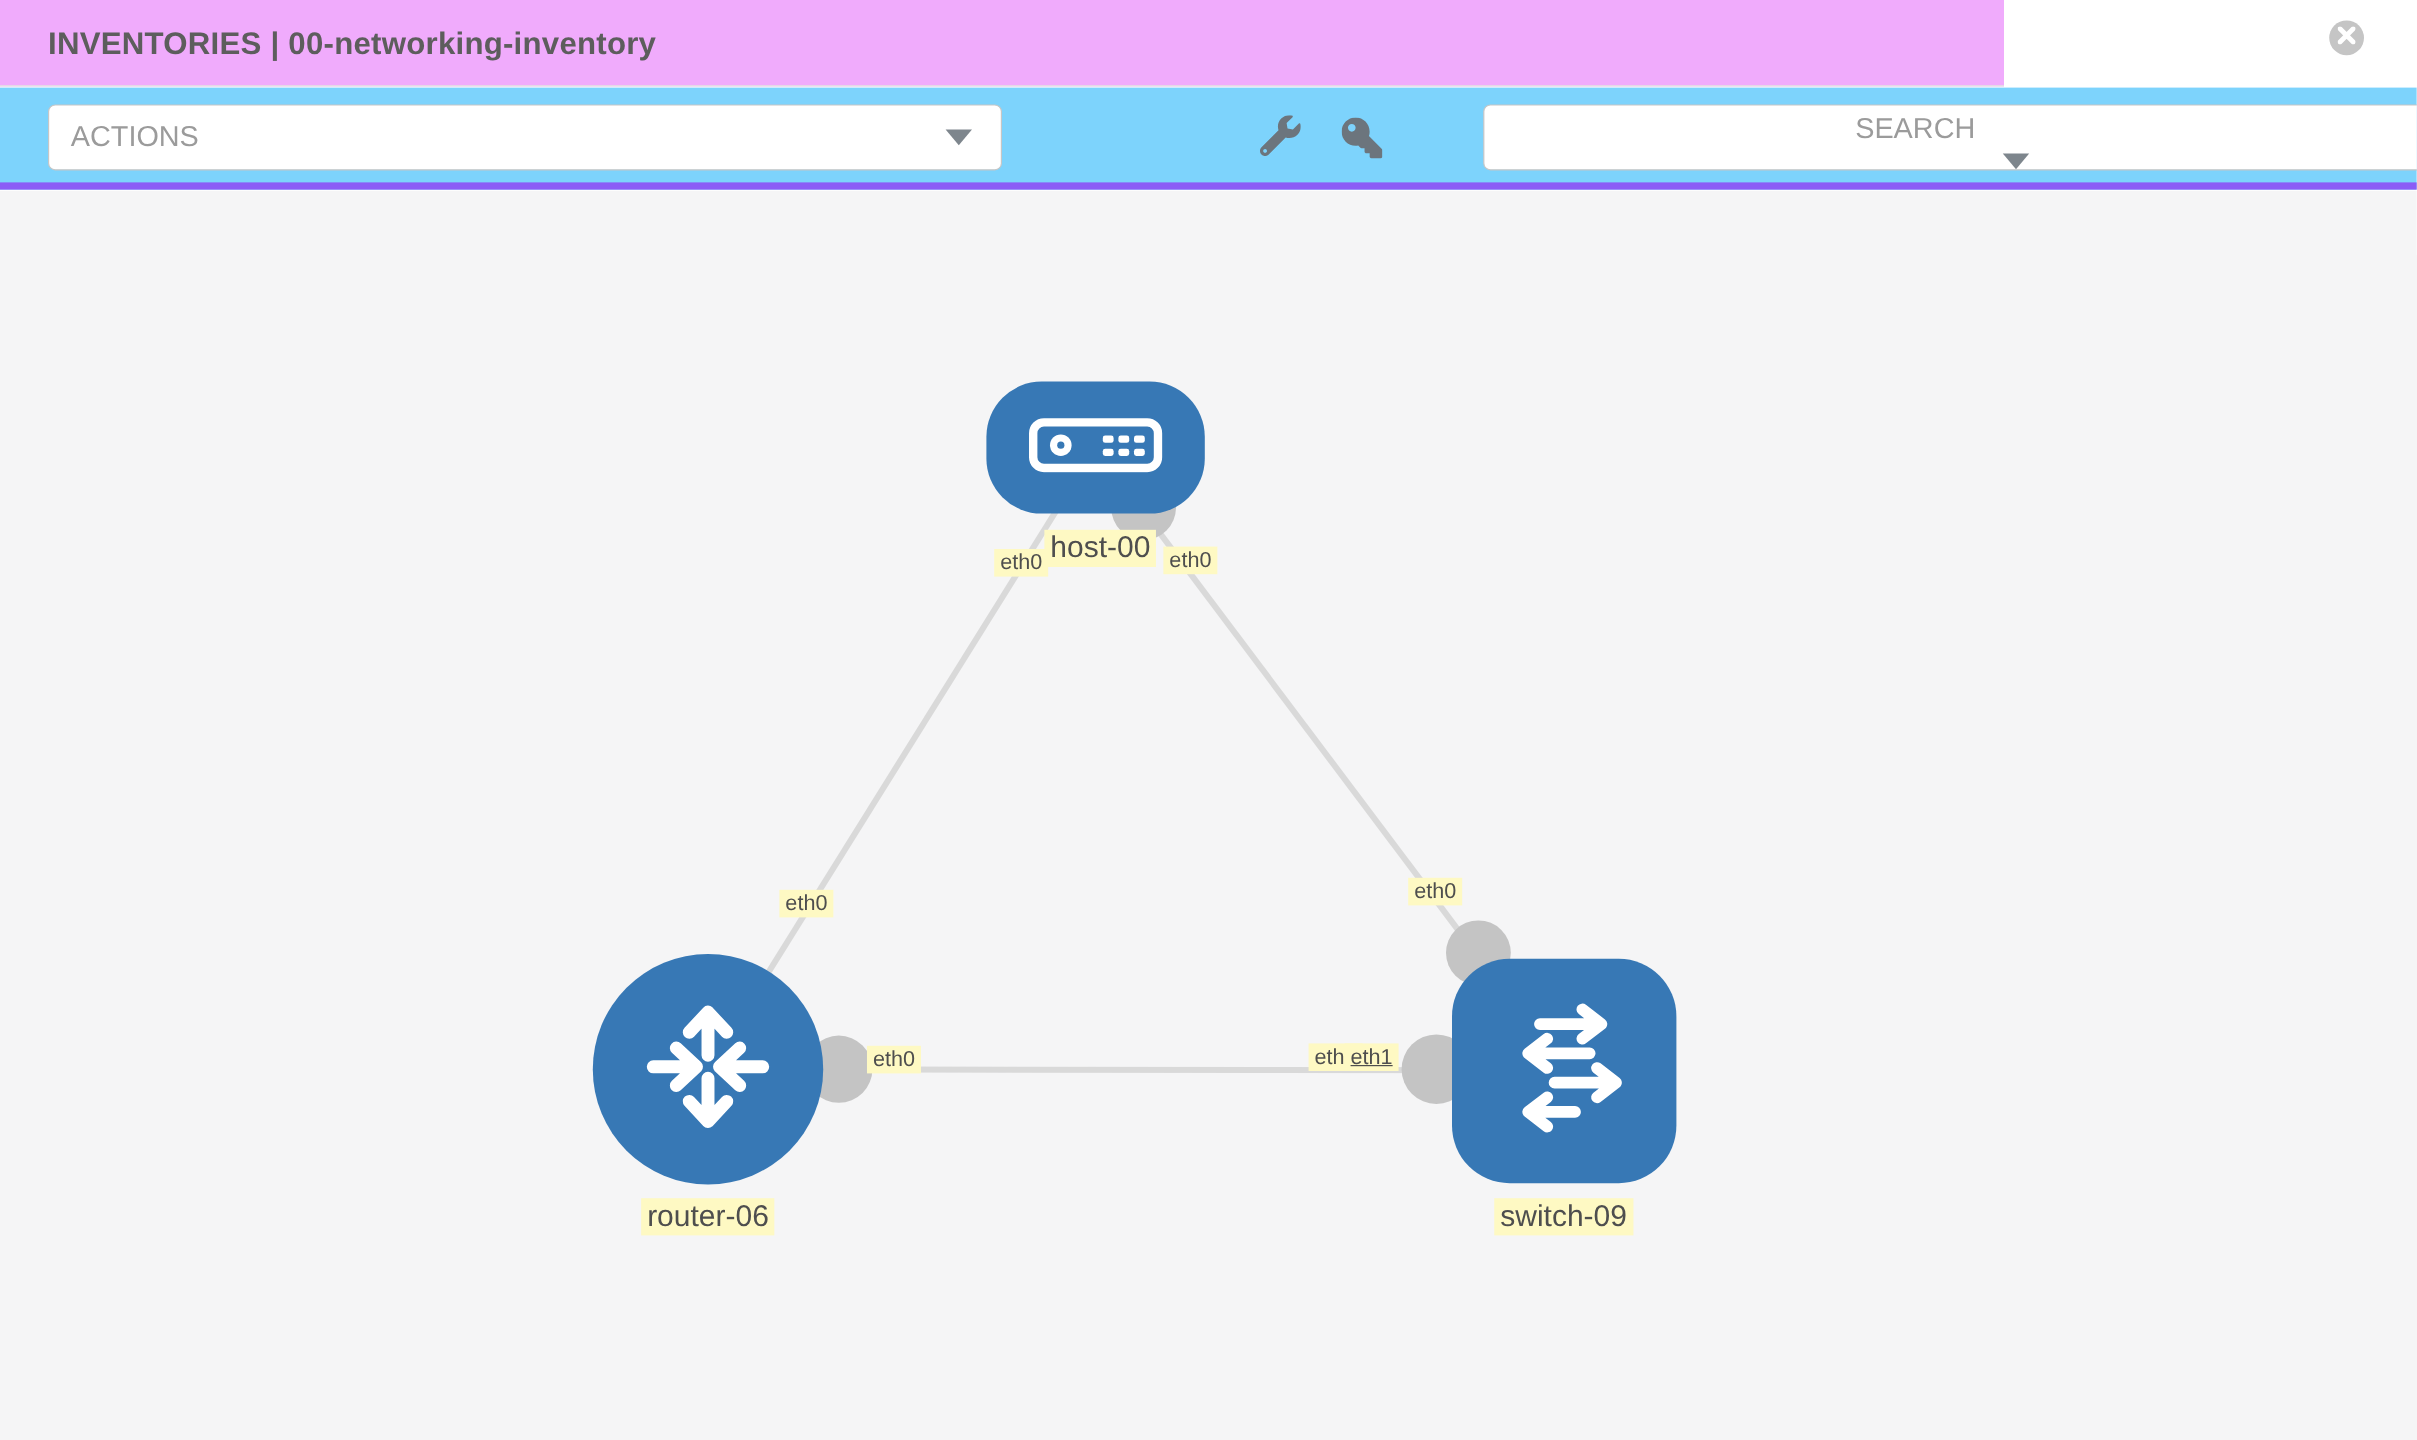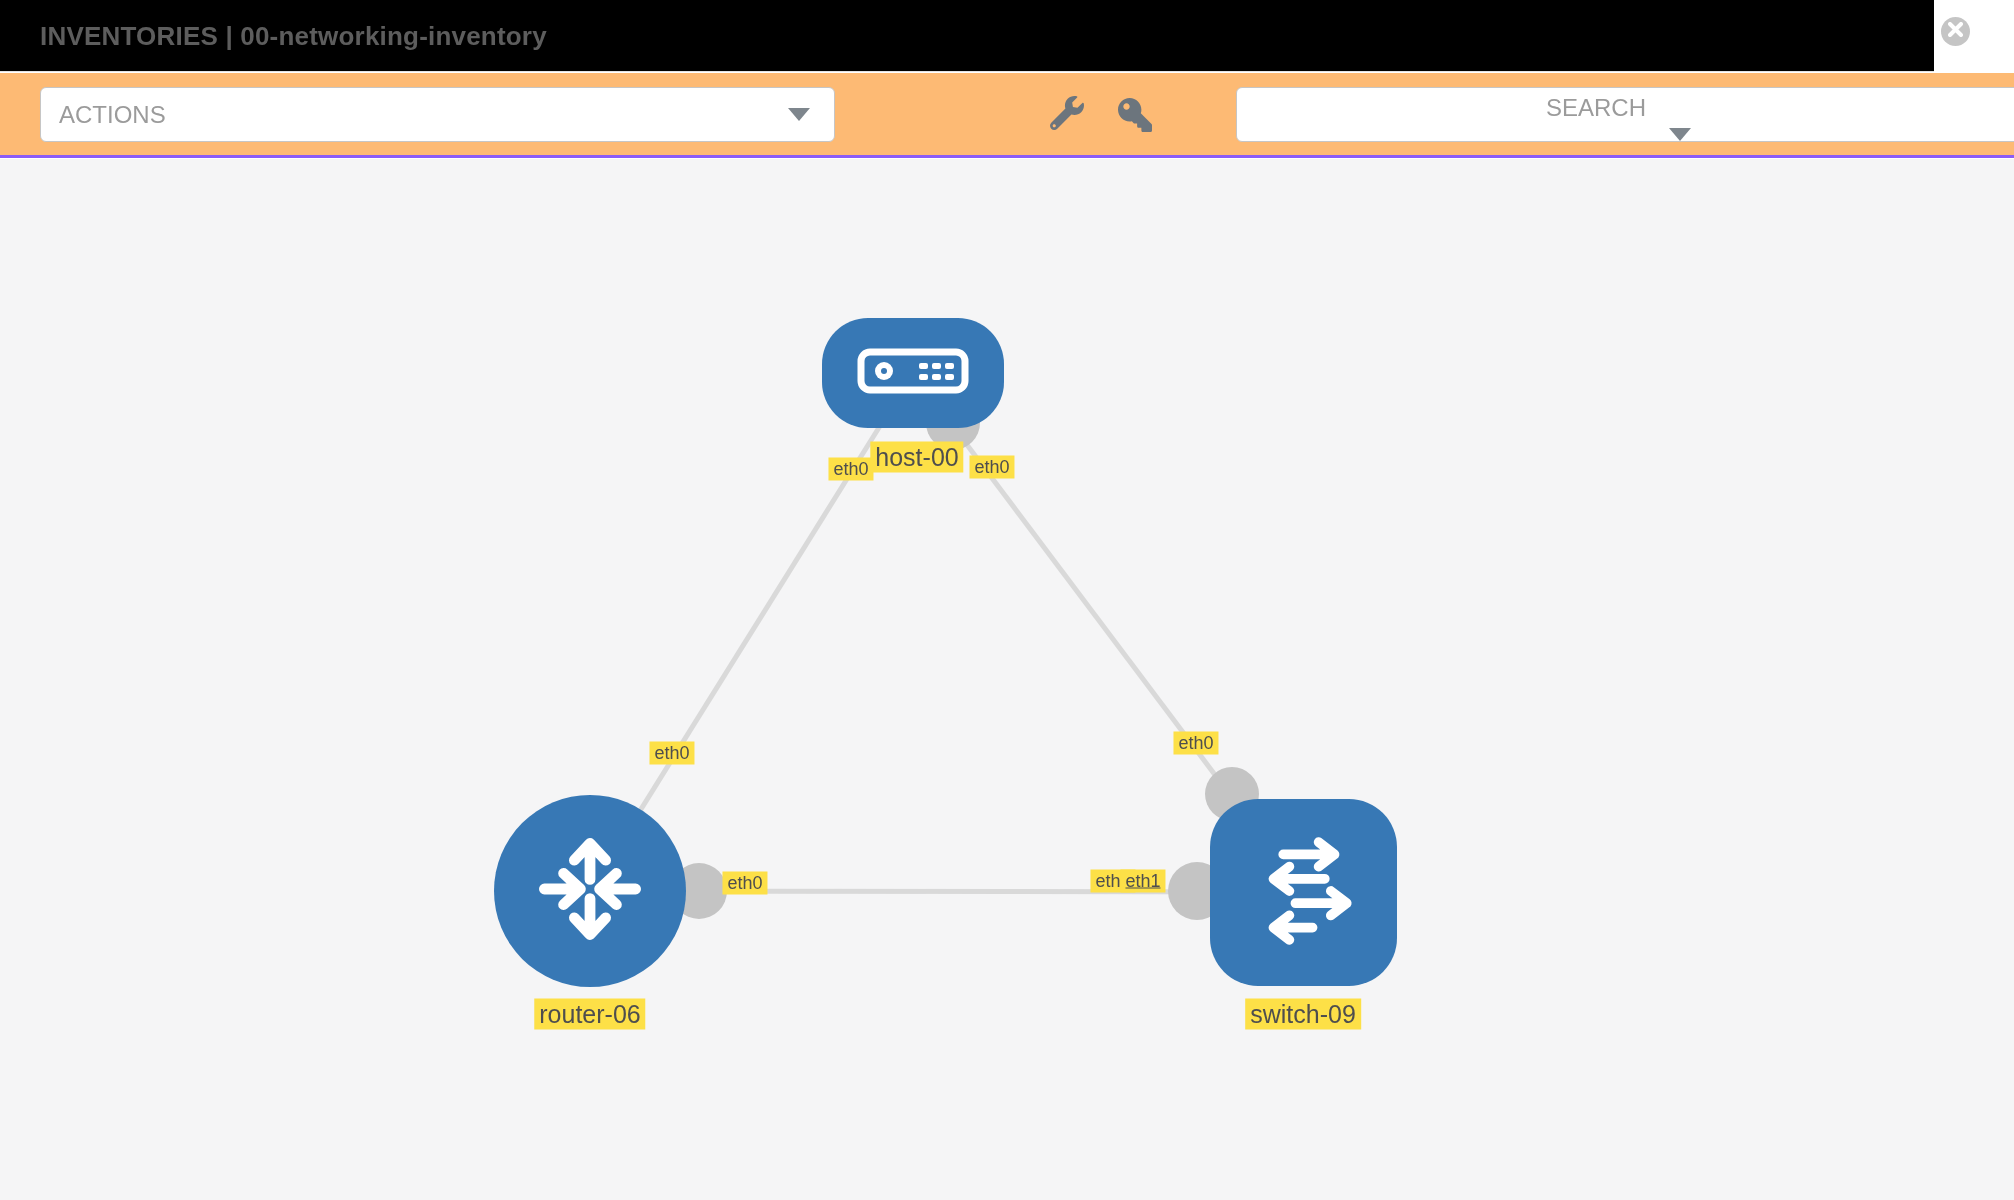--- a/index.html
+++ b/index.html
@@ -5,37 +5,37 @@
   * { margin: 0; padding: 0; box-sizing: border-box; }
   html, body {
     width: 2014px; height: 1200px;
     font-family: "Liberation Sans", sans-serif;
     background: #ffffff;
     overflow: hidden;
     position: relative;
   }
   
   .header {
-    position: absolute; left: 0; top: 0; width: 1934px; height: 72px;
-    background: #000000; border-bottom: 1px solid #e2e2e2;
+    position: absolute; left: 0; top: 0; width: 1670px; height: 72px;
+    background: #f0abfc; border-bottom: 1px solid #e2e2e2;
   }
   .page-title {
     position: absolute; left: 40px; top: 0; height: 72px;
     display: flex; align-items: center;
     font-size: 26px; font-weight: 700; color: #5d5d5d; letter-spacing: .2px;
   }
   .close-btn {
     position: absolute; left: 1941px; top: 17px; width: 29px; height: 29px;
     border-radius: 50%; background: #c5c5c5; cursor: pointer;
     display: flex; align-items: center; justify-content: center;
   }
   
   .toolbar {
     position: absolute; left: 0; top: 73px; width: 2014px; height: 85px;
-    background: #fdba74; border-bottom: 3px solid #8b5cf6;
+    background: #7dd3fc; border-bottom: 6px solid #8b5cf6;
   }
   .select-box {
     position: absolute; top: 14px; height: 55px;
     background: #ffffff; border: 1px solid #c6c6c6; border-radius: 6px;
     display: flex; align-items: center; cursor: pointer;
   }
   .select-box .label, .select-box input {
     flex: 1; font-size: 24px; color: #9b9b9b; padding-left: 18px;
     border: none; outline: none; background: transparent;
     font-family: "Liberation Sans", sans-serif;
@@ -56,21 +56,21 @@
     background: #f5f5f6;
   }
   .links-svg { position: absolute; left: 0; top: 0; z-index: 1; }
   .node { position: absolute; z-index: 2; background: #3778b5;
           display: flex; align-items: center; justify-content: center; cursor: pointer; }
   .node-host   { left: 822px; top: 159px; width: 182px; height: 110px; border-radius: 46px; }
   .node-router { left: 494px; top: 636px; width: 192px; height: 192px; border-radius: 50%; }
   .node-switch { left: 1210px; top: 640px; width: 187px; height: 187px; border-radius: 48px; }
   .chip {
     position: absolute; z-index: 3; transform: translate(-50%, -50%);
-    background: #fde047; color: #4e4e4e; padding: 1px 5px; white-space: nowrap; text-align: right;
+    background: #fef9c3; color: #4e4e4e; padding: 1px 5px; white-space: nowrap; text-align: right;
   }
   .chip-node { font-size: 25px; }
   .chip-if   { font-size: 18px; }
 </style>
 </head>
 <body>
 
 <div class="header">
   <div class="page-title">INVENTORIES | 00-networking-inventory</div>
   <div class="close-btn">

